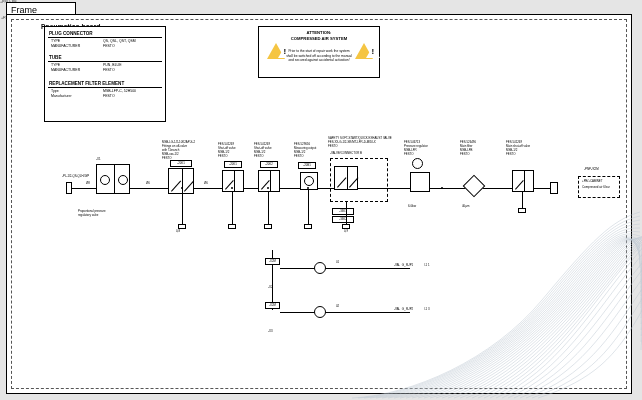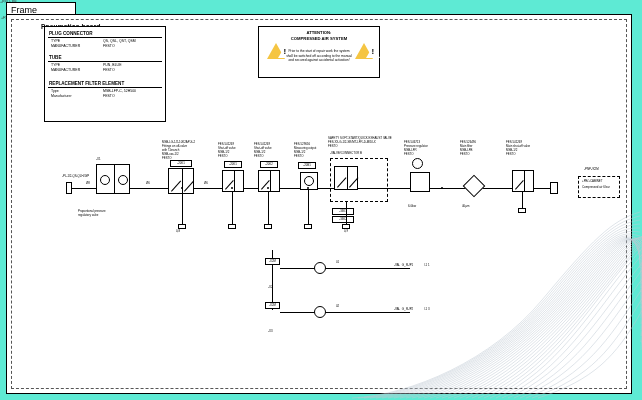--- a/index.html
+++ b/index.html
@@ -1,17 +1,17 @@
 <!DOCTYPE html>
 <html><head>
 <meta charset="utf-8">
 <style>
   html,body{margin:0;padding:0;background:#ffffff;}
   body{width:642px;height:400px;overflow:hidden;font-family:"Liberation Sans",sans-serif;color:#000;}
-  #root{position:relative;width:642px;height:400px;background:#5eead4;}
+  #root{position:relative;width:642px;height:400px;background:#e5e5e5;}
 
   .frame-label{
     position:absolute;left:6px;top:2px;width:70px;height:16px;
     border:1px solid #000;background:#fff;
     font-size:9px;line-height:14px;padding-left:4px;box-sizing:border-box;
   }
   .tag-top{position:absolute;left:0px;top:0px;font-size:3.6px;color:#333;}
   .tag-left{position:absolute;left:1px;top:16px;font-size:3.6px;color:#333;}
 
   

